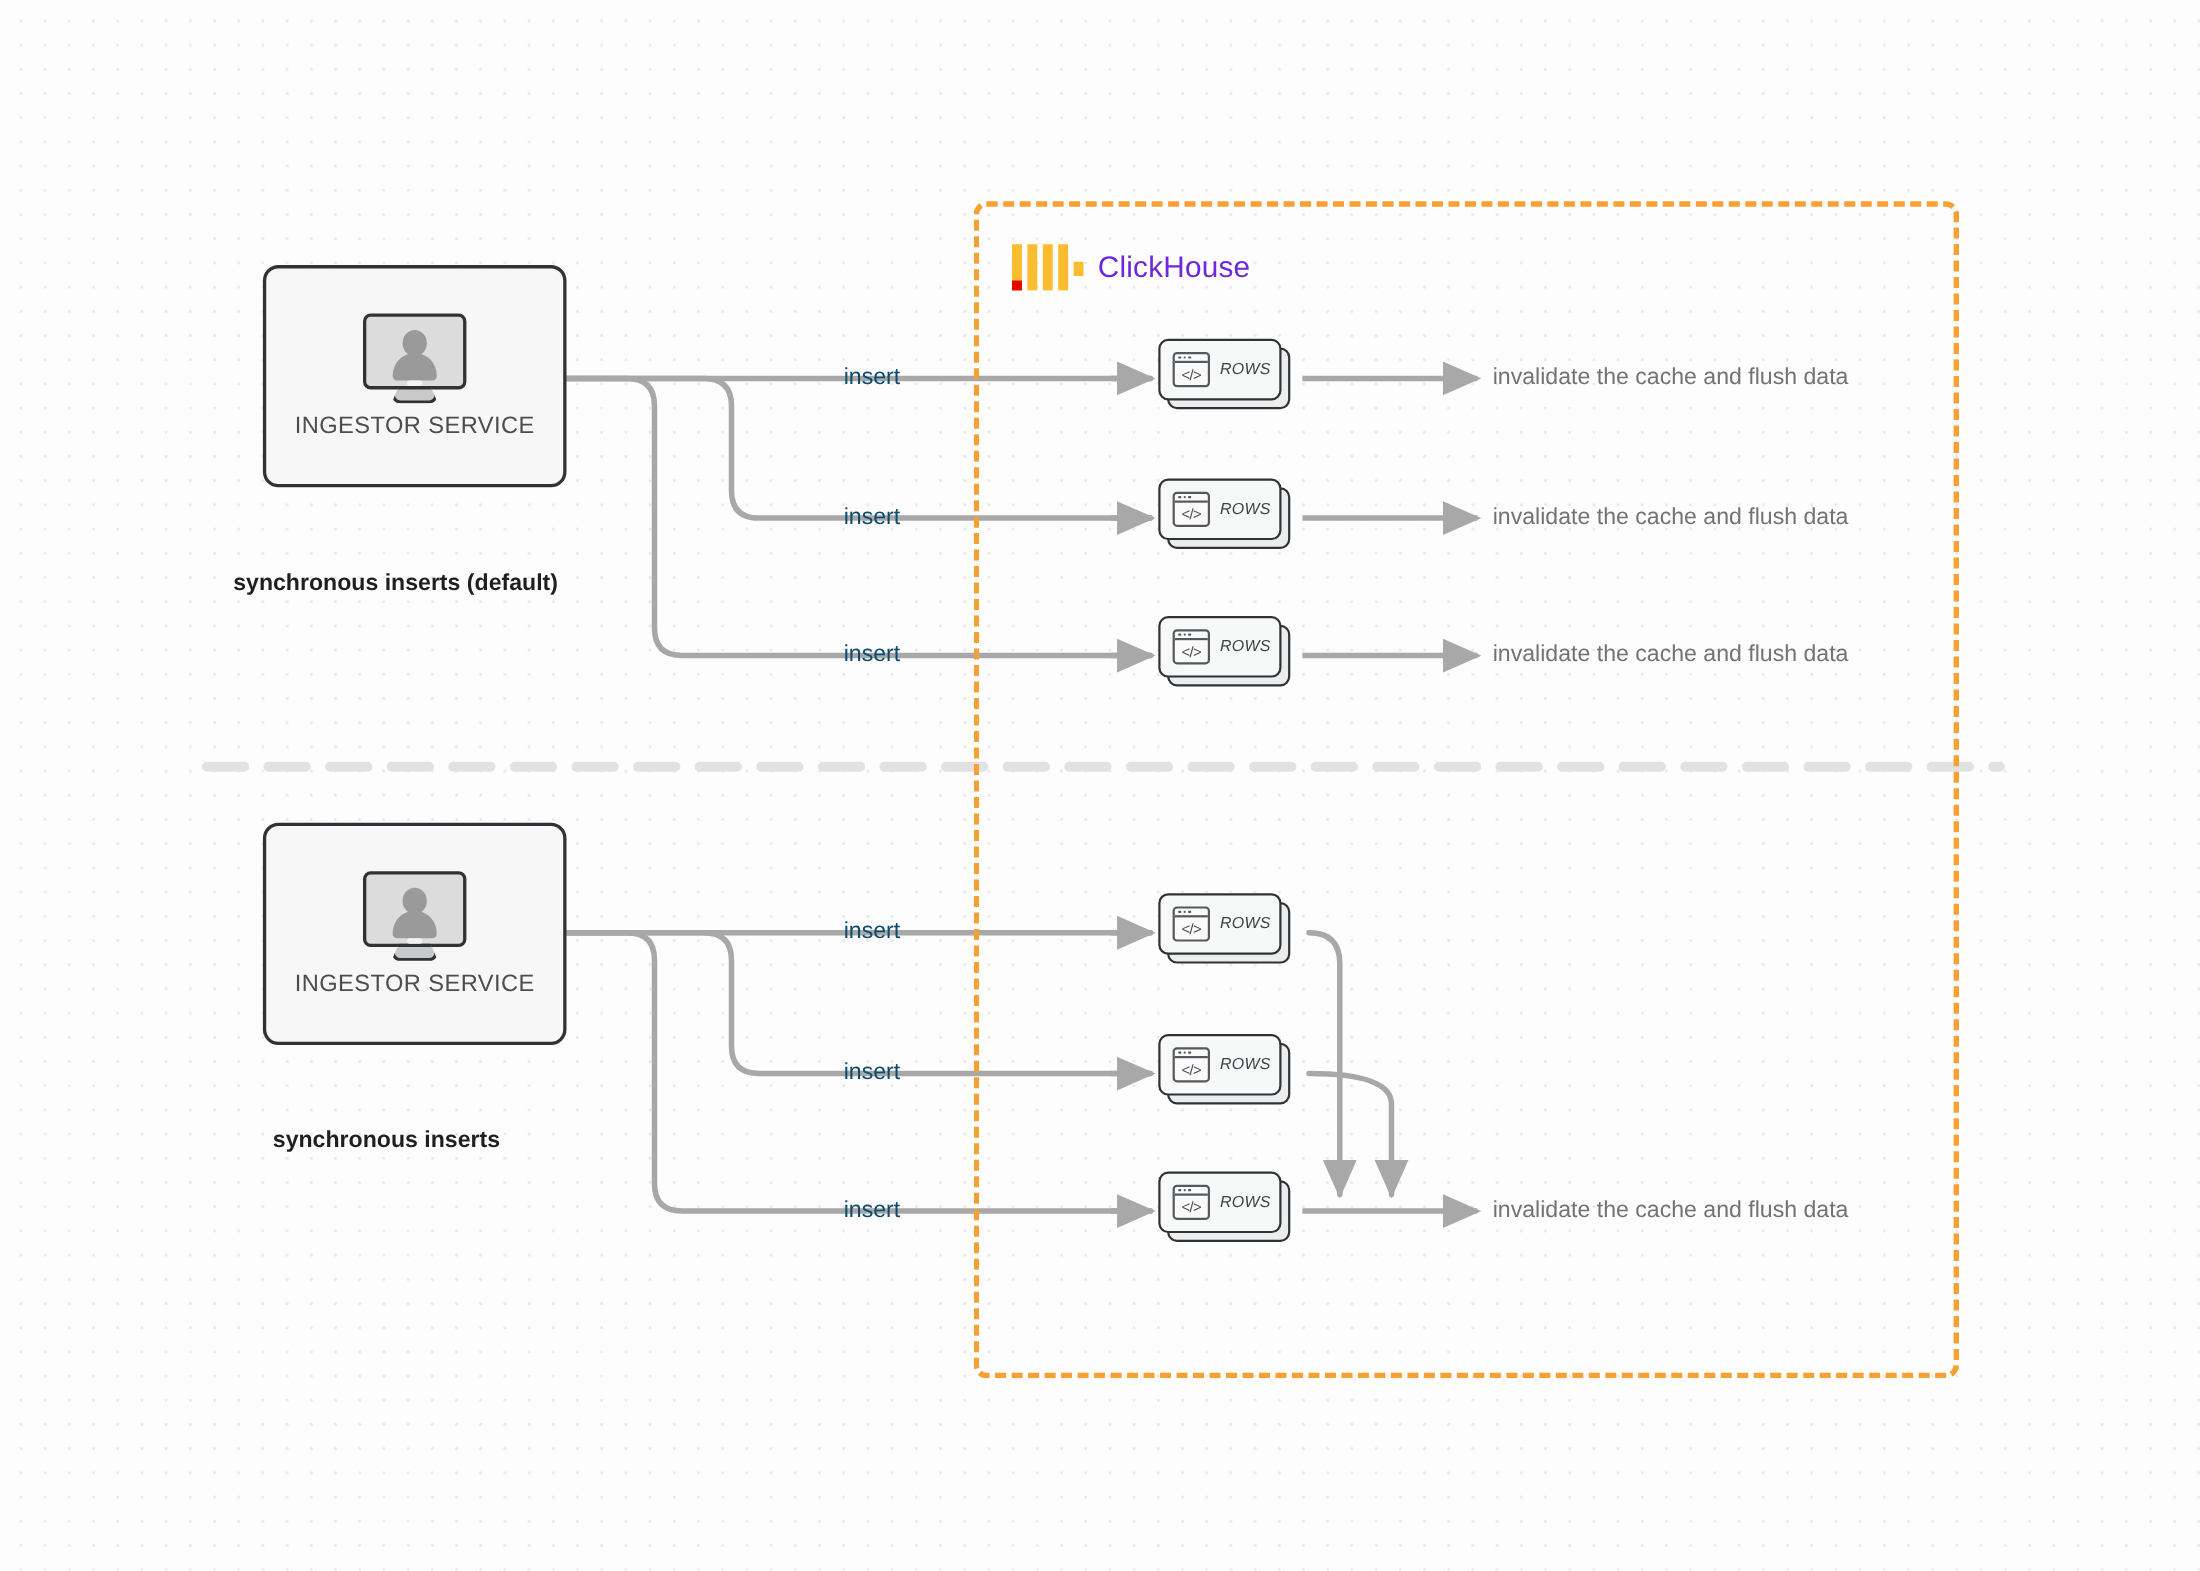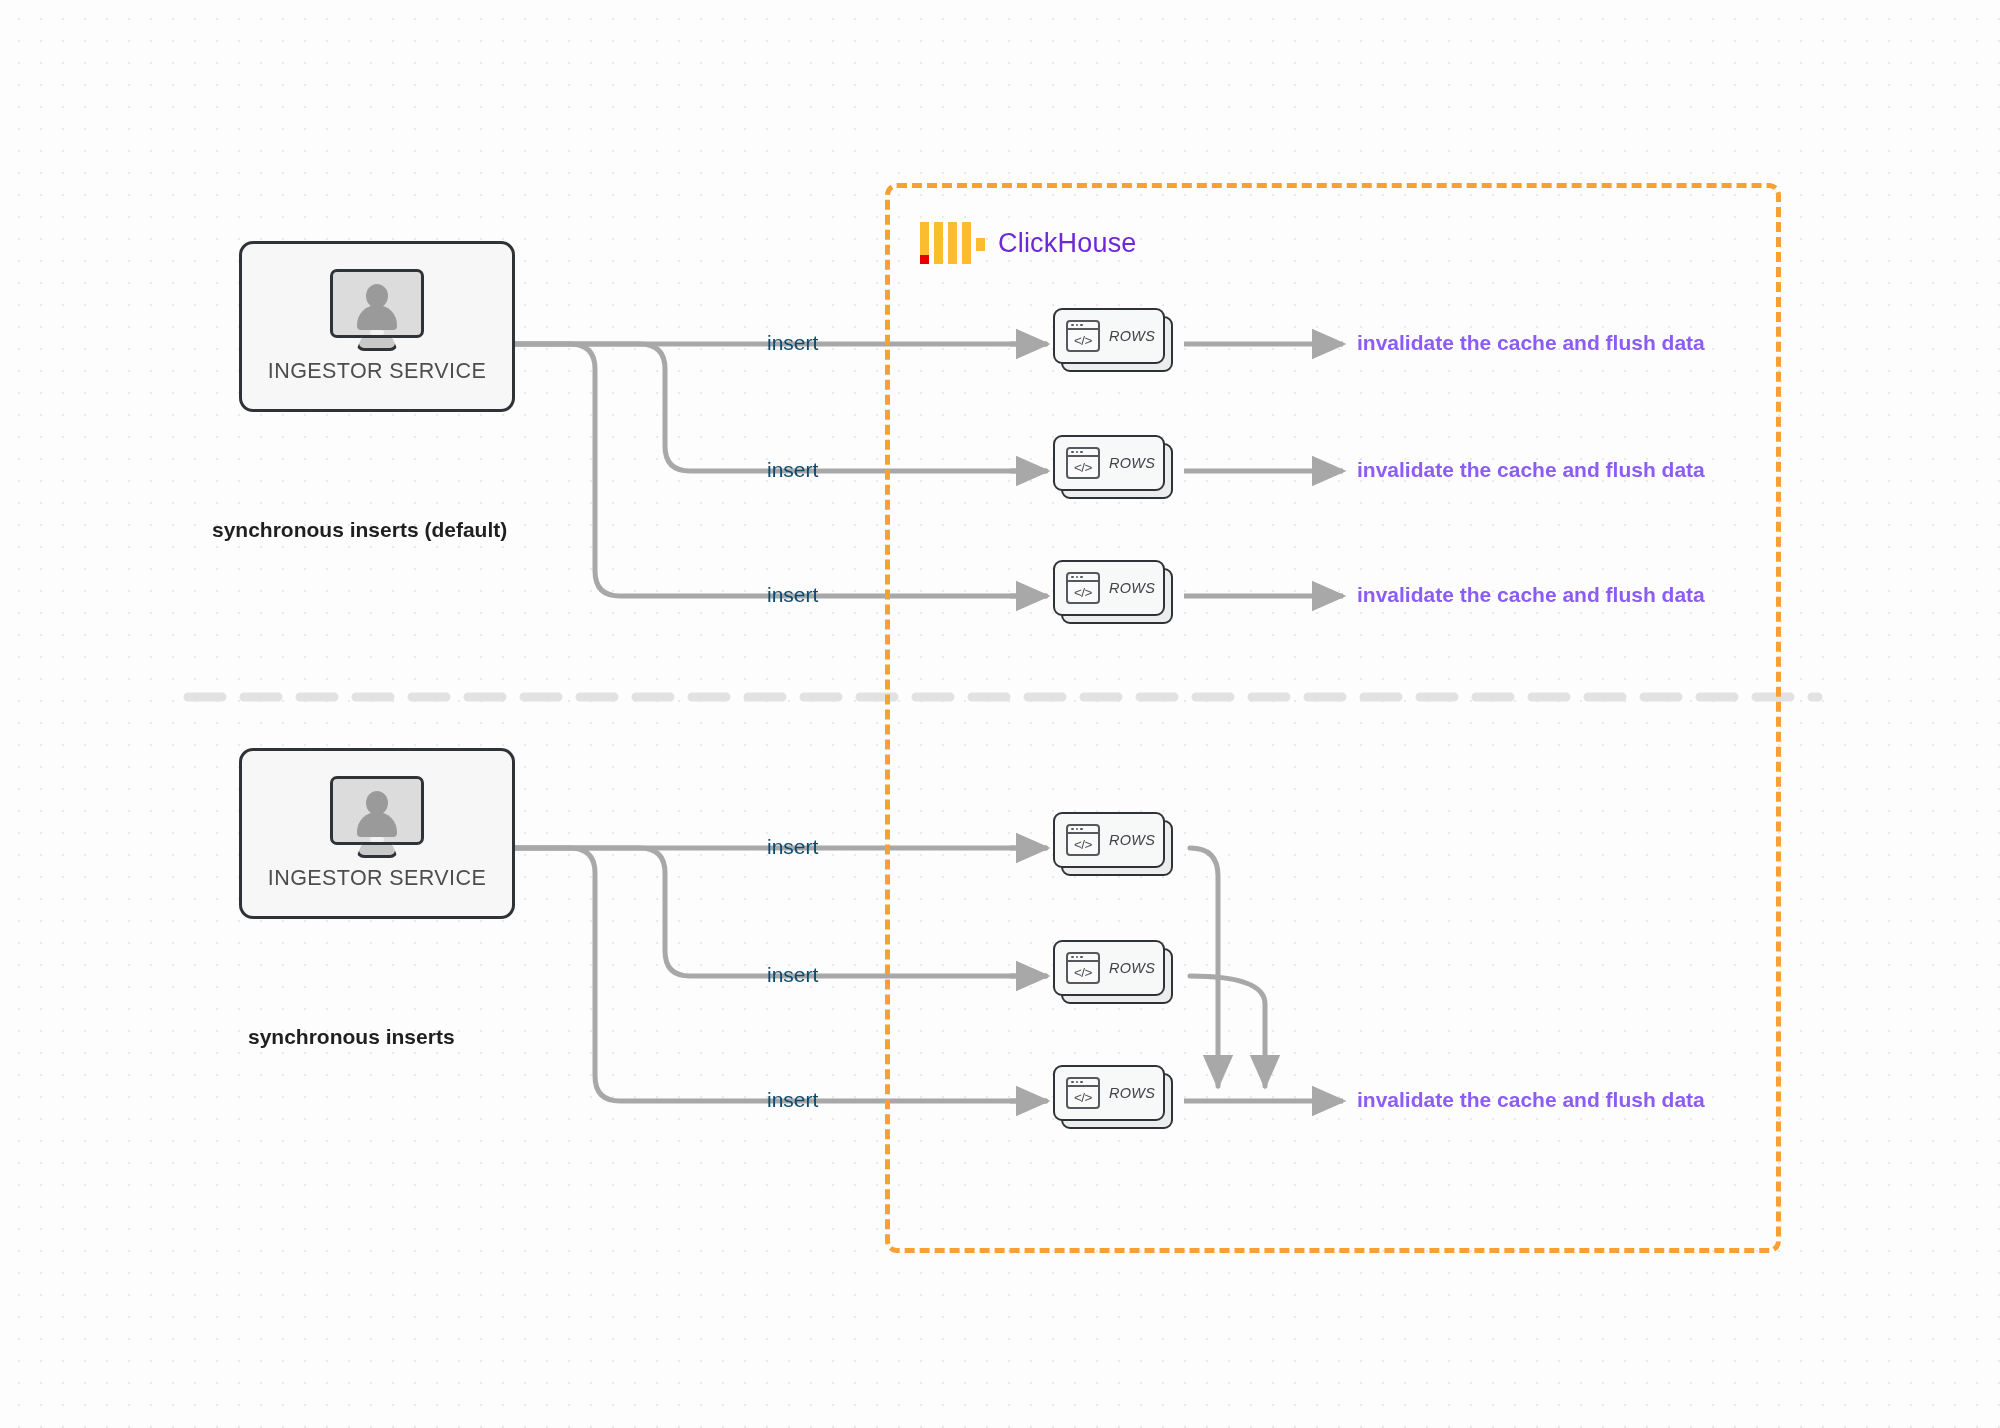--- a/index.html
+++ b/index.html
@@ -30,21 +30,21 @@
     inset: 0;
     width: 2000px;
     height: 1428px;
   }
   svg.layer { pointer-events: none; }
 
   
   .service-box {
     position: absolute;
     width: 276px;
-    height: 171px;
+    height: 202px;
     background: #f7f7f7;
     border: 3.5px solid #2f3237;
     border-radius: 14px;
     box-sizing: border-box;
     display: flex;
     flex-direction: column;
     align-items: center;
     justify-content: center;
   }
   .service-box.sync { left: 239px; top: 241px; }
@@ -263,21 +263,21 @@
   }
 
   
   .edge-label {
     position: absolute;
     font-size: 21px;
     color: #1f1f1f;
     white-space: nowrap;
   }
   .edge-label.insert { color: #0c4a6e; }
-  .edge-label.flush { color: #8b5cf6; font-weight: bold; }
+  .edge-label.flush { color: #737373; }
 </style>
 </head>
 <body>
 
 <div id="canvas"></div>
 
 <svg class="layer" viewBox="0 0 2000 1428" width="2000" height="1428" xmlns="http://www.w3.org/2000/svg">
   <defs>
     <marker id="arrow-right" viewBox="0 0 10 10" refX="9" refY="5" markerWidth="7" markerHeight="7" orient="auto-start-reverse">
       <path d="M 0 0.6 L 10 5 L 0 9.4 z" fill="#a8a8a8"></path>

